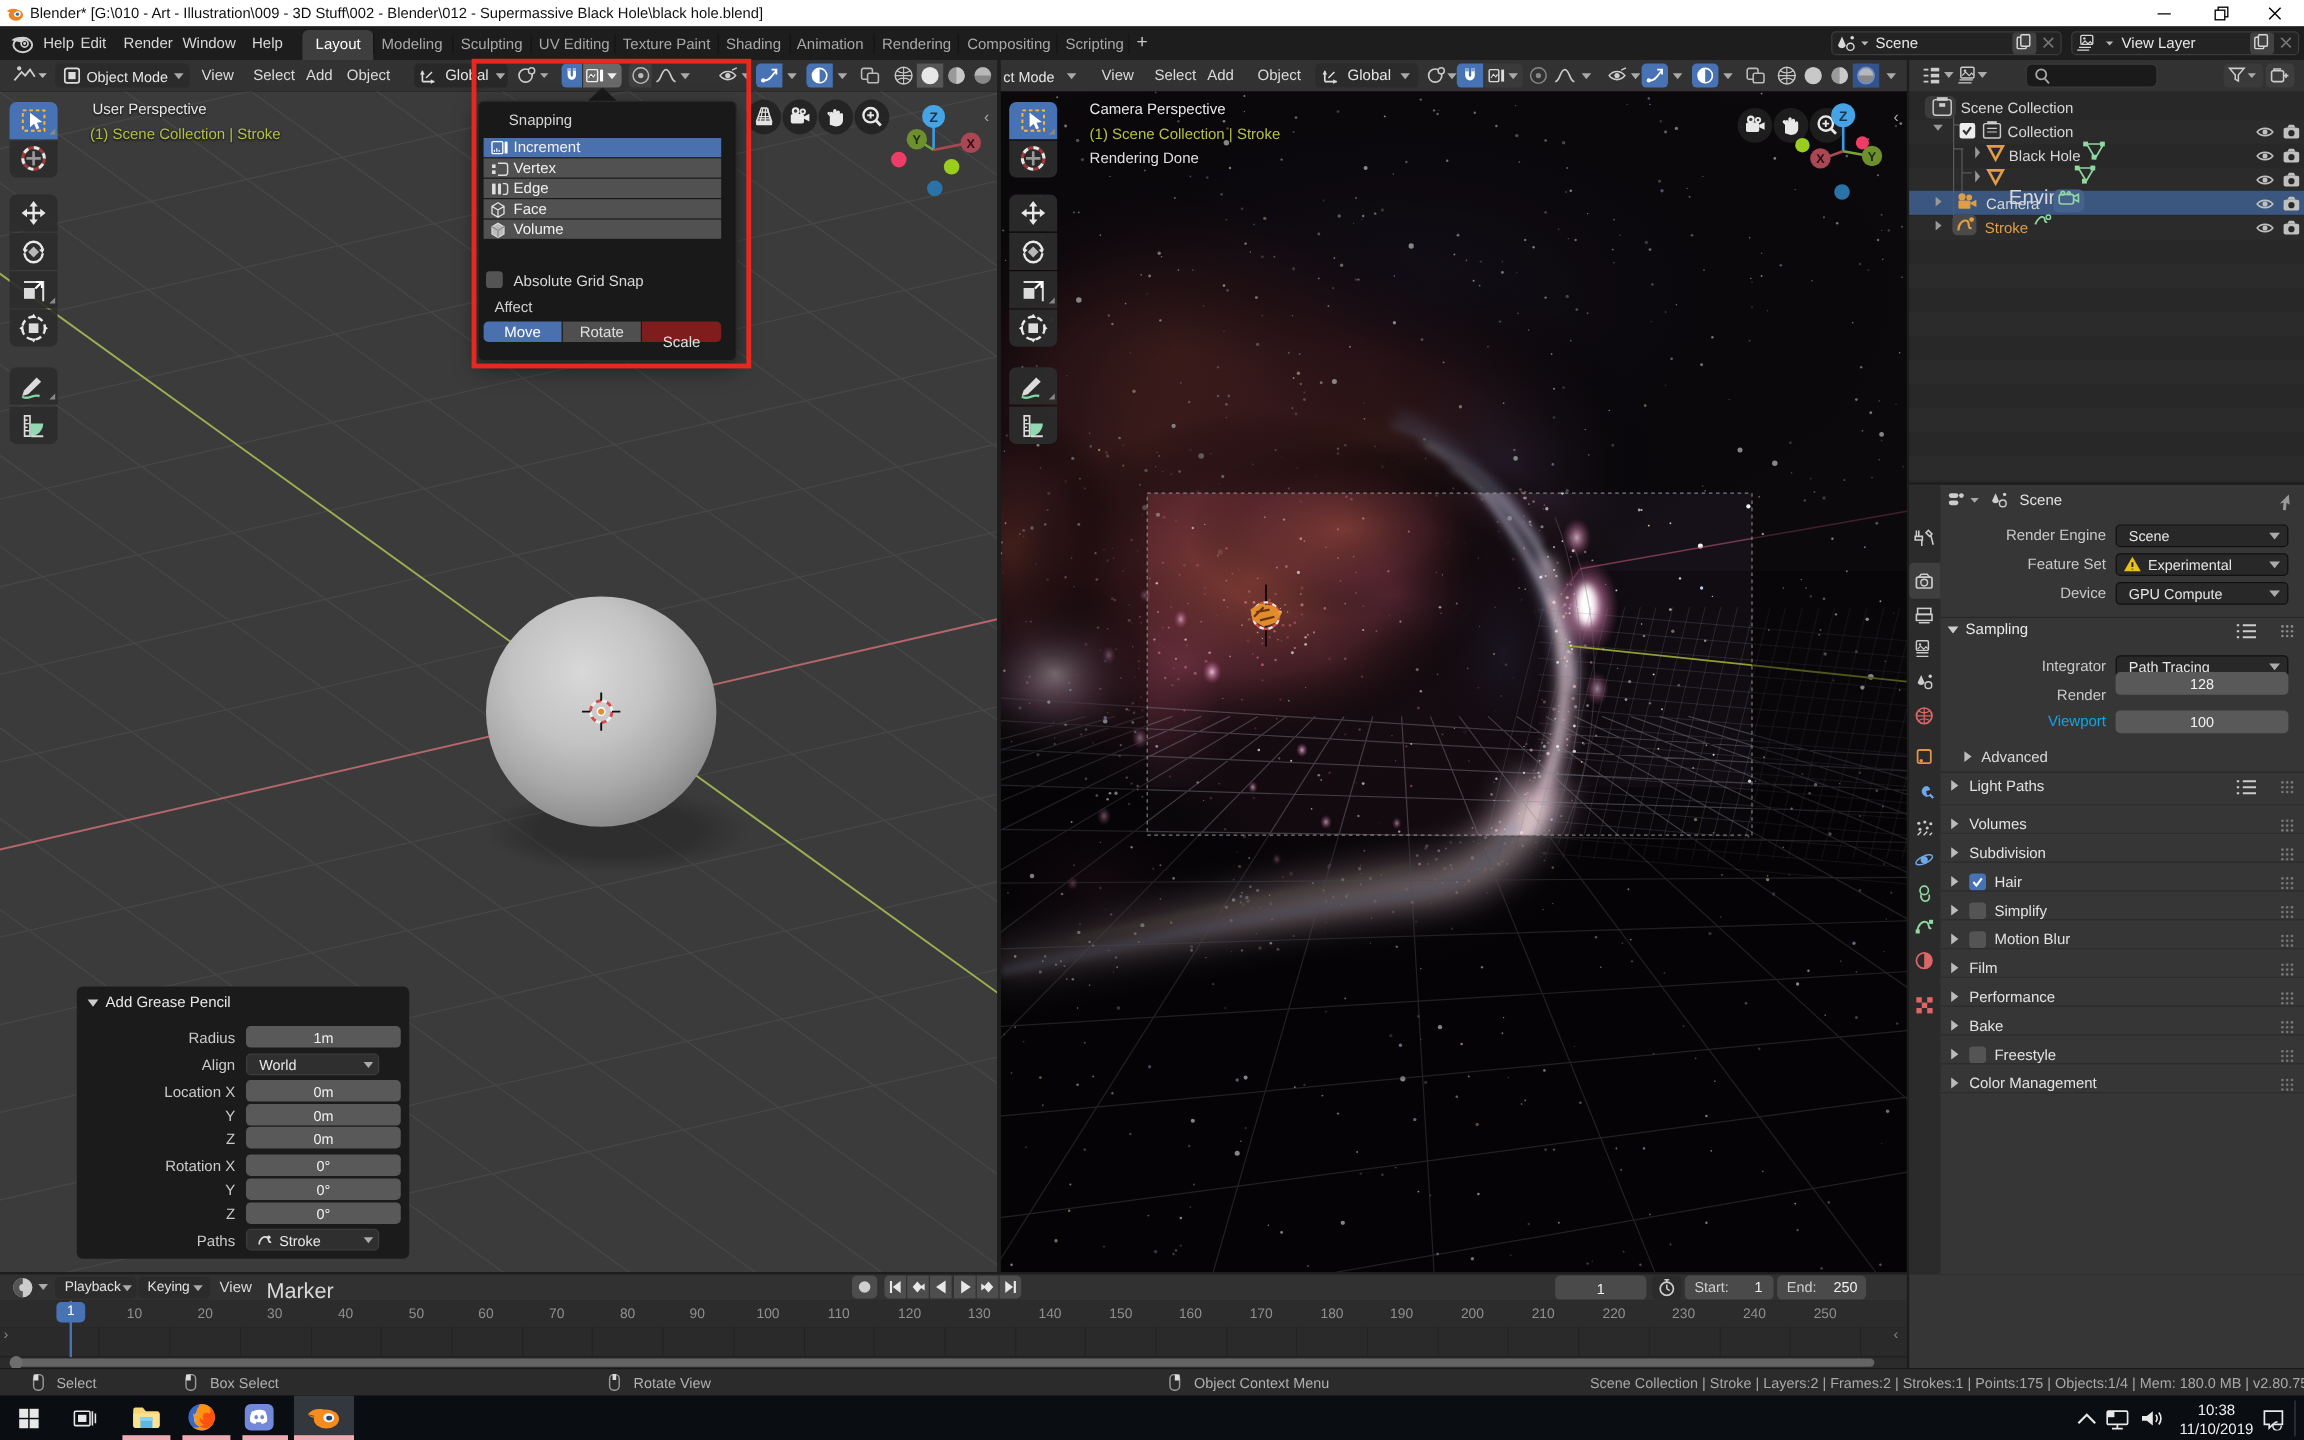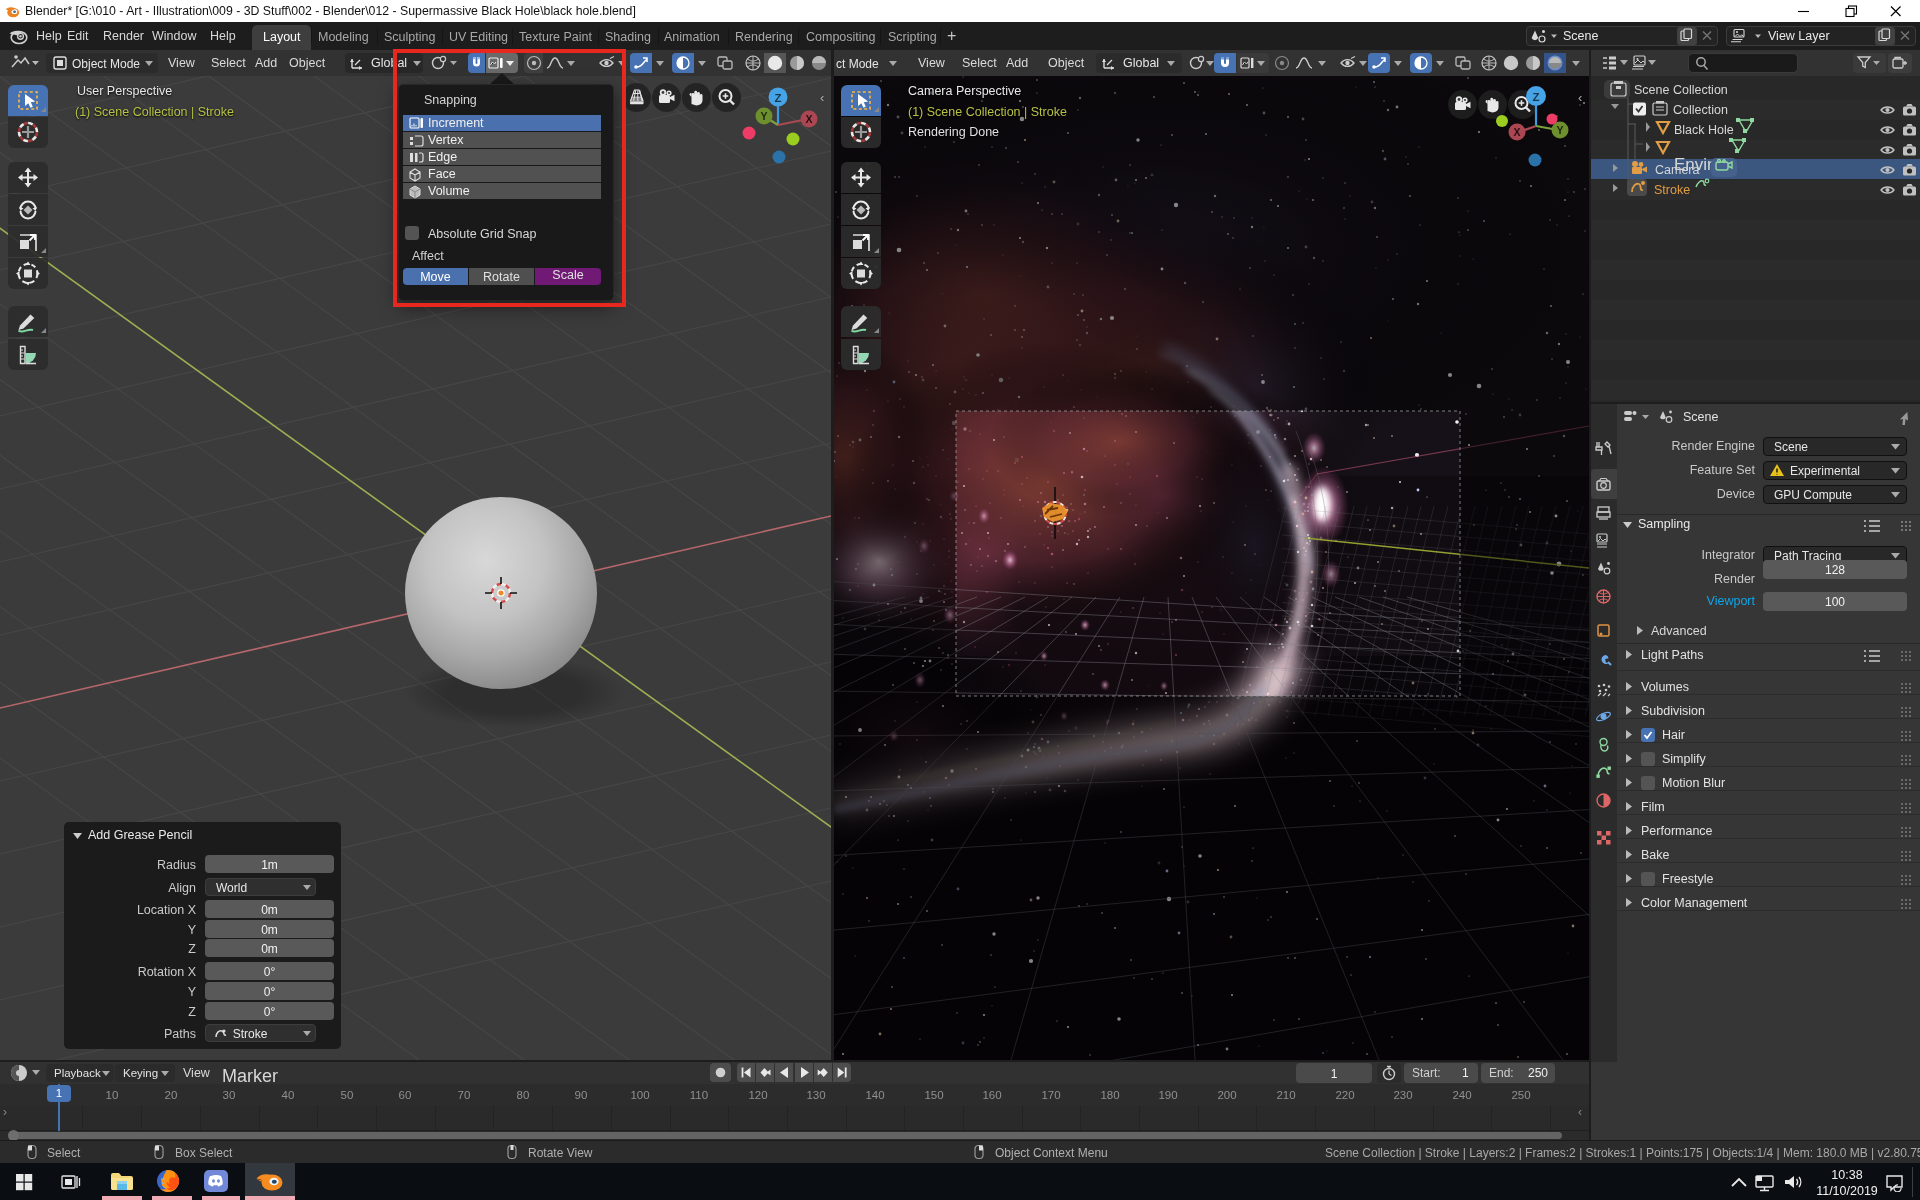--- a/index.html
+++ b/index.html
@@ -2528,13 +2528,13 @@
     <path d="M3 6 l5-3 5 3 v6 l-5 3 -5-3 z" fill="#bbb" stroke="#ddd" stroke-width="1"></path>
     <path d="M3 6 l5 3 5-3 M8 9 v6" fill="none" stroke="#888" stroke-width="1"></path>
   </svg>
 <div class="abs tx" style="left:428px;top:184px;font-size:12.5px;color:#f0f0f0;">Volume</div>
 <div class="abs" style="left:403px;top:115px;width:198px;height:16px;background:transparent;border-radius:4px 4px 0 0;"></div>
 <div class="abs" style="left:405px;top:226px;width:14px;height:14px;background:#545454;border-radius:3px;"></div>
 <div class="abs tx" style="left:428px;top:227px;font-size:12.5px;color:#d8d8d8;">Absolute Grid Snap</div>
 <div class="abs tx" style="left:412px;top:249px;font-size:12.5px;color:#d0d0d0;">Affect</div>
 <div class="abs" style="left:403px;top:268px;width:65px;height:17px;background:#4a71ad;border-radius:4px 0 0 4px;text-align:center;font-size:12.5px;color:#fff;padding-top:1.5px;">Move</div>
 <div class="abs" style="left:469px;top:268px;width:65px;height:17px;background:#4f4f4f;text-align:center;font-size:12.5px;color:#e0e0e0;padding-top:1.5px;">Rotate</div>
-<div class="abs" style="left:535px;top:268px;width:66px;height:17px;background:#701a75;border-radius:0 4px 4px 0;text-align:center;font-size:12.5px;color:#e0e0e0;padding-top:0;">Scale</div>
+<div class="abs" style="left:535px;top:268px;width:66px;height:17px;background:#7f1d1d;border-radius:0 4px 4px 0;text-align:center;font-size:12.5px;color:#e0e0e0;padding-top:10px;">Scale</div>
 <div class="abs" style="left:393px;top:49px;width:233px;height:258px;border:4px solid #e8281e;"></div>
 </body></html>

